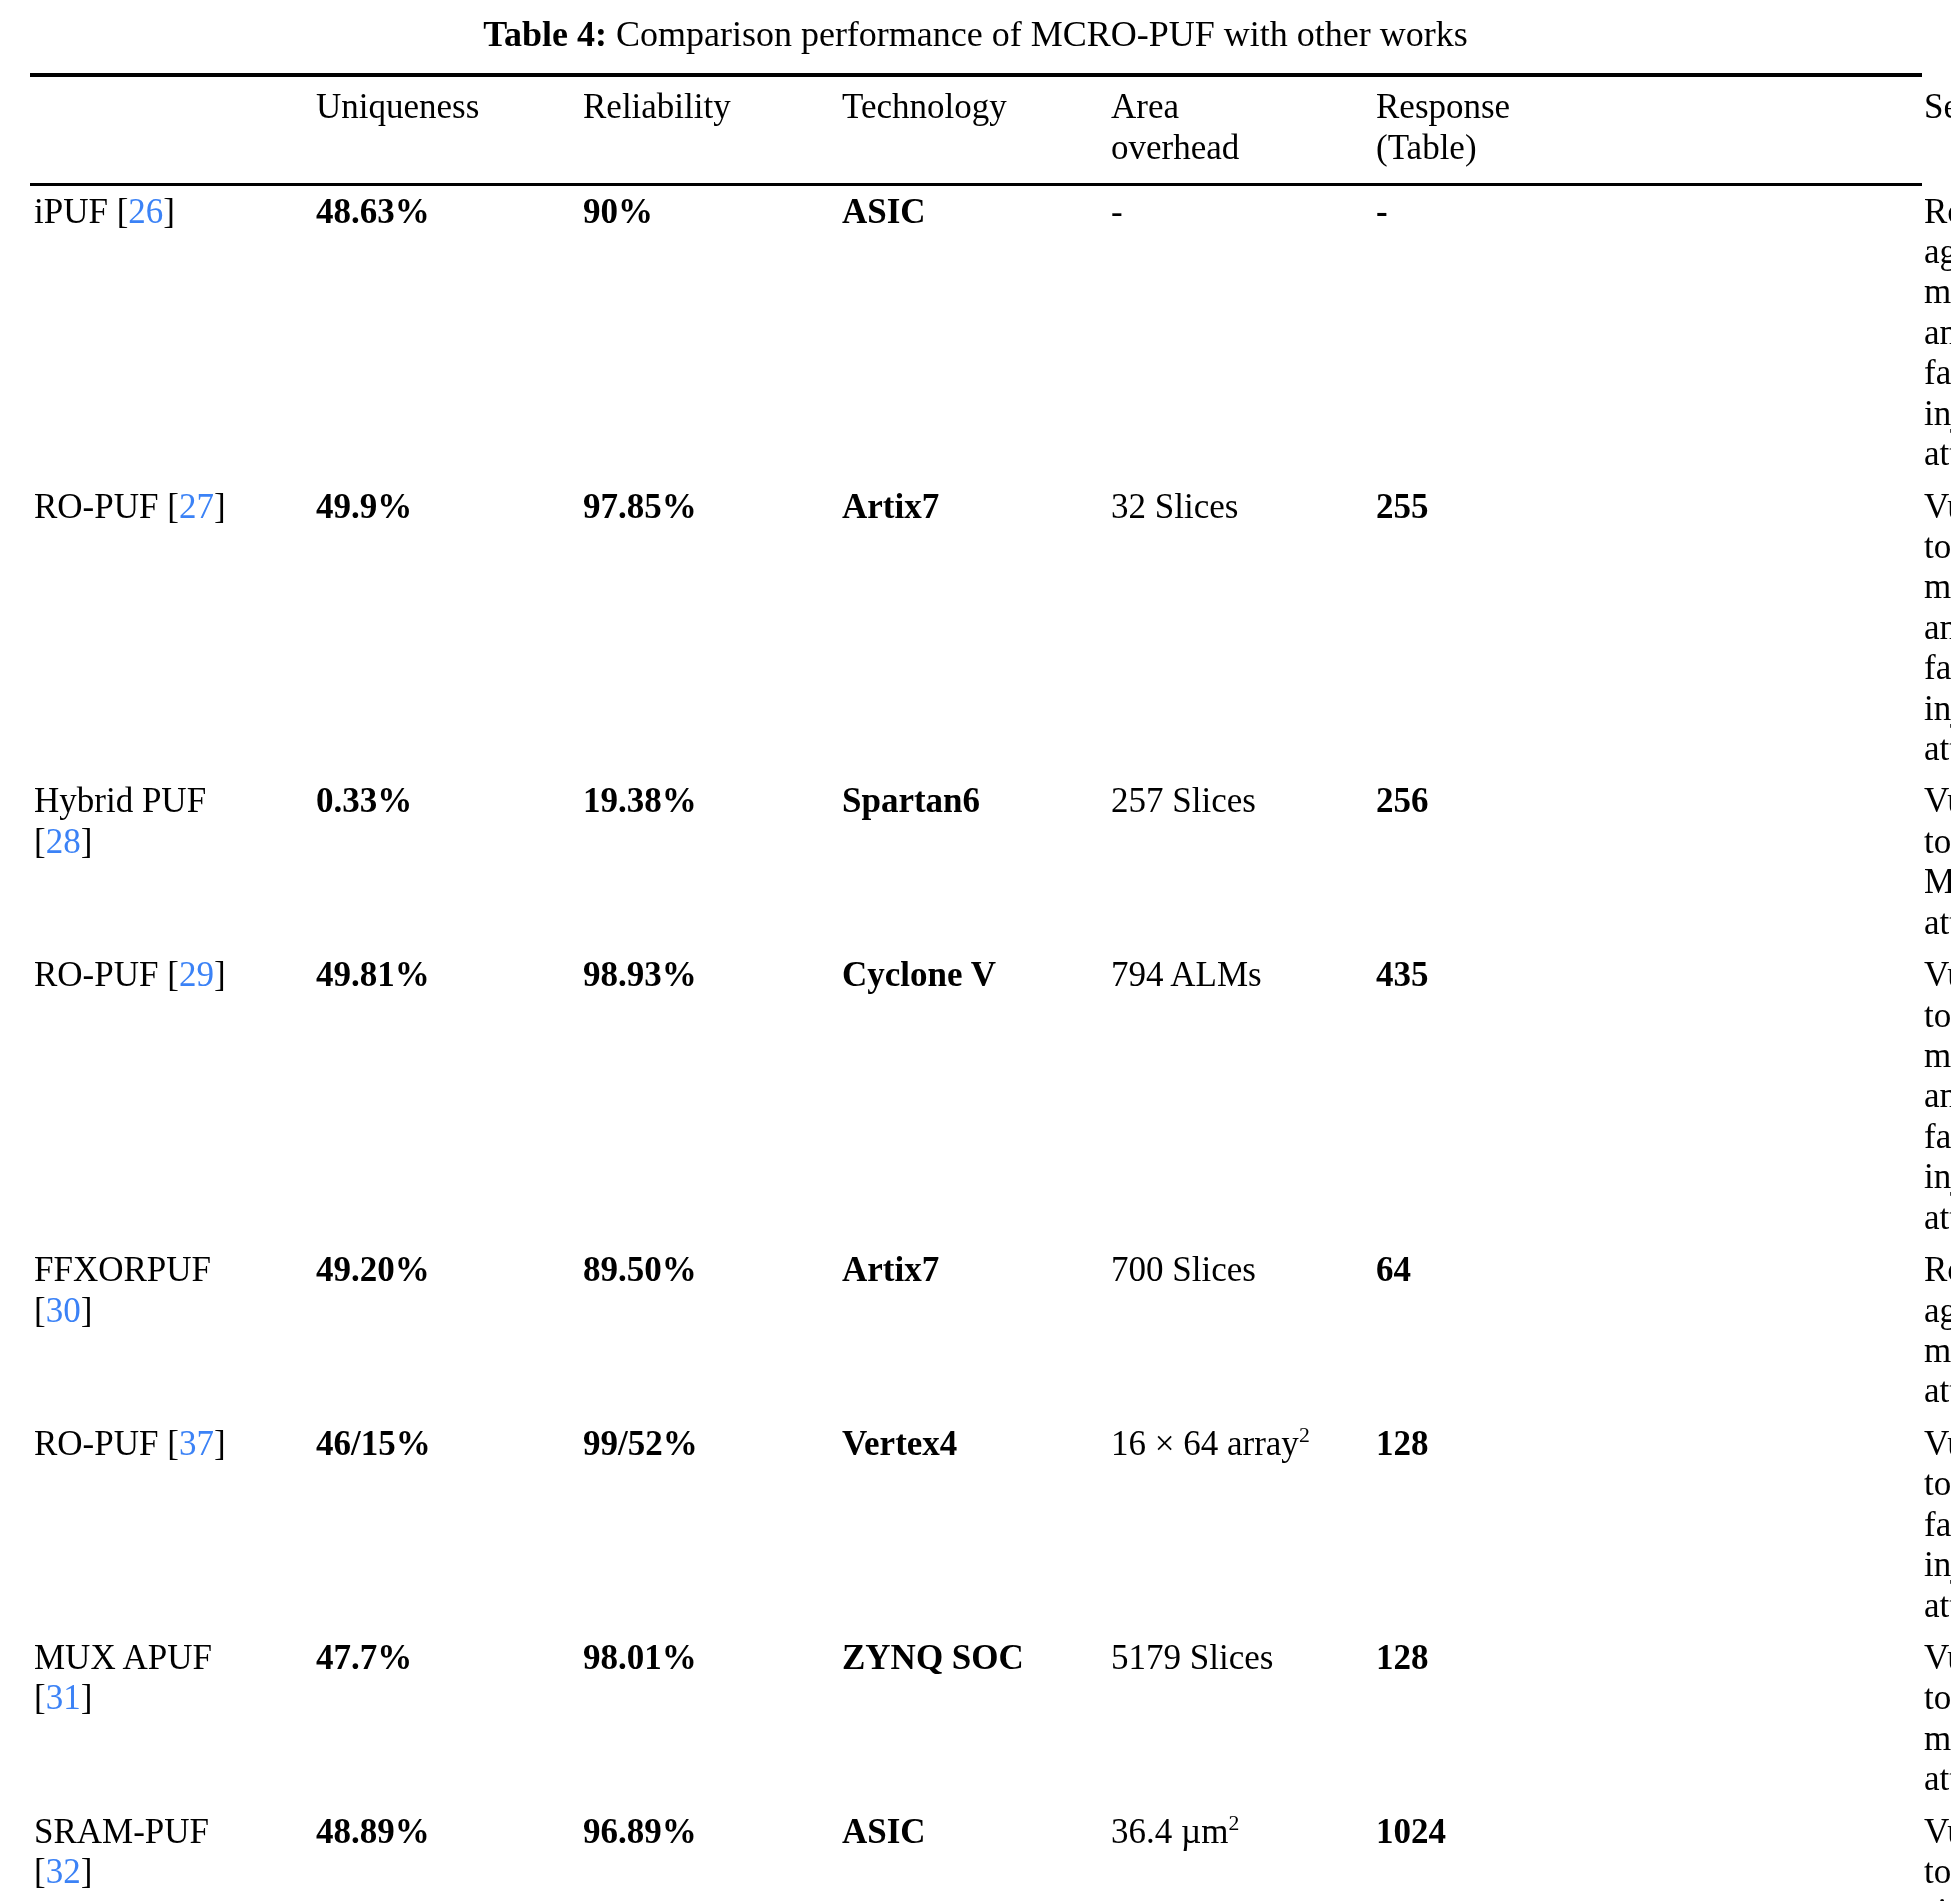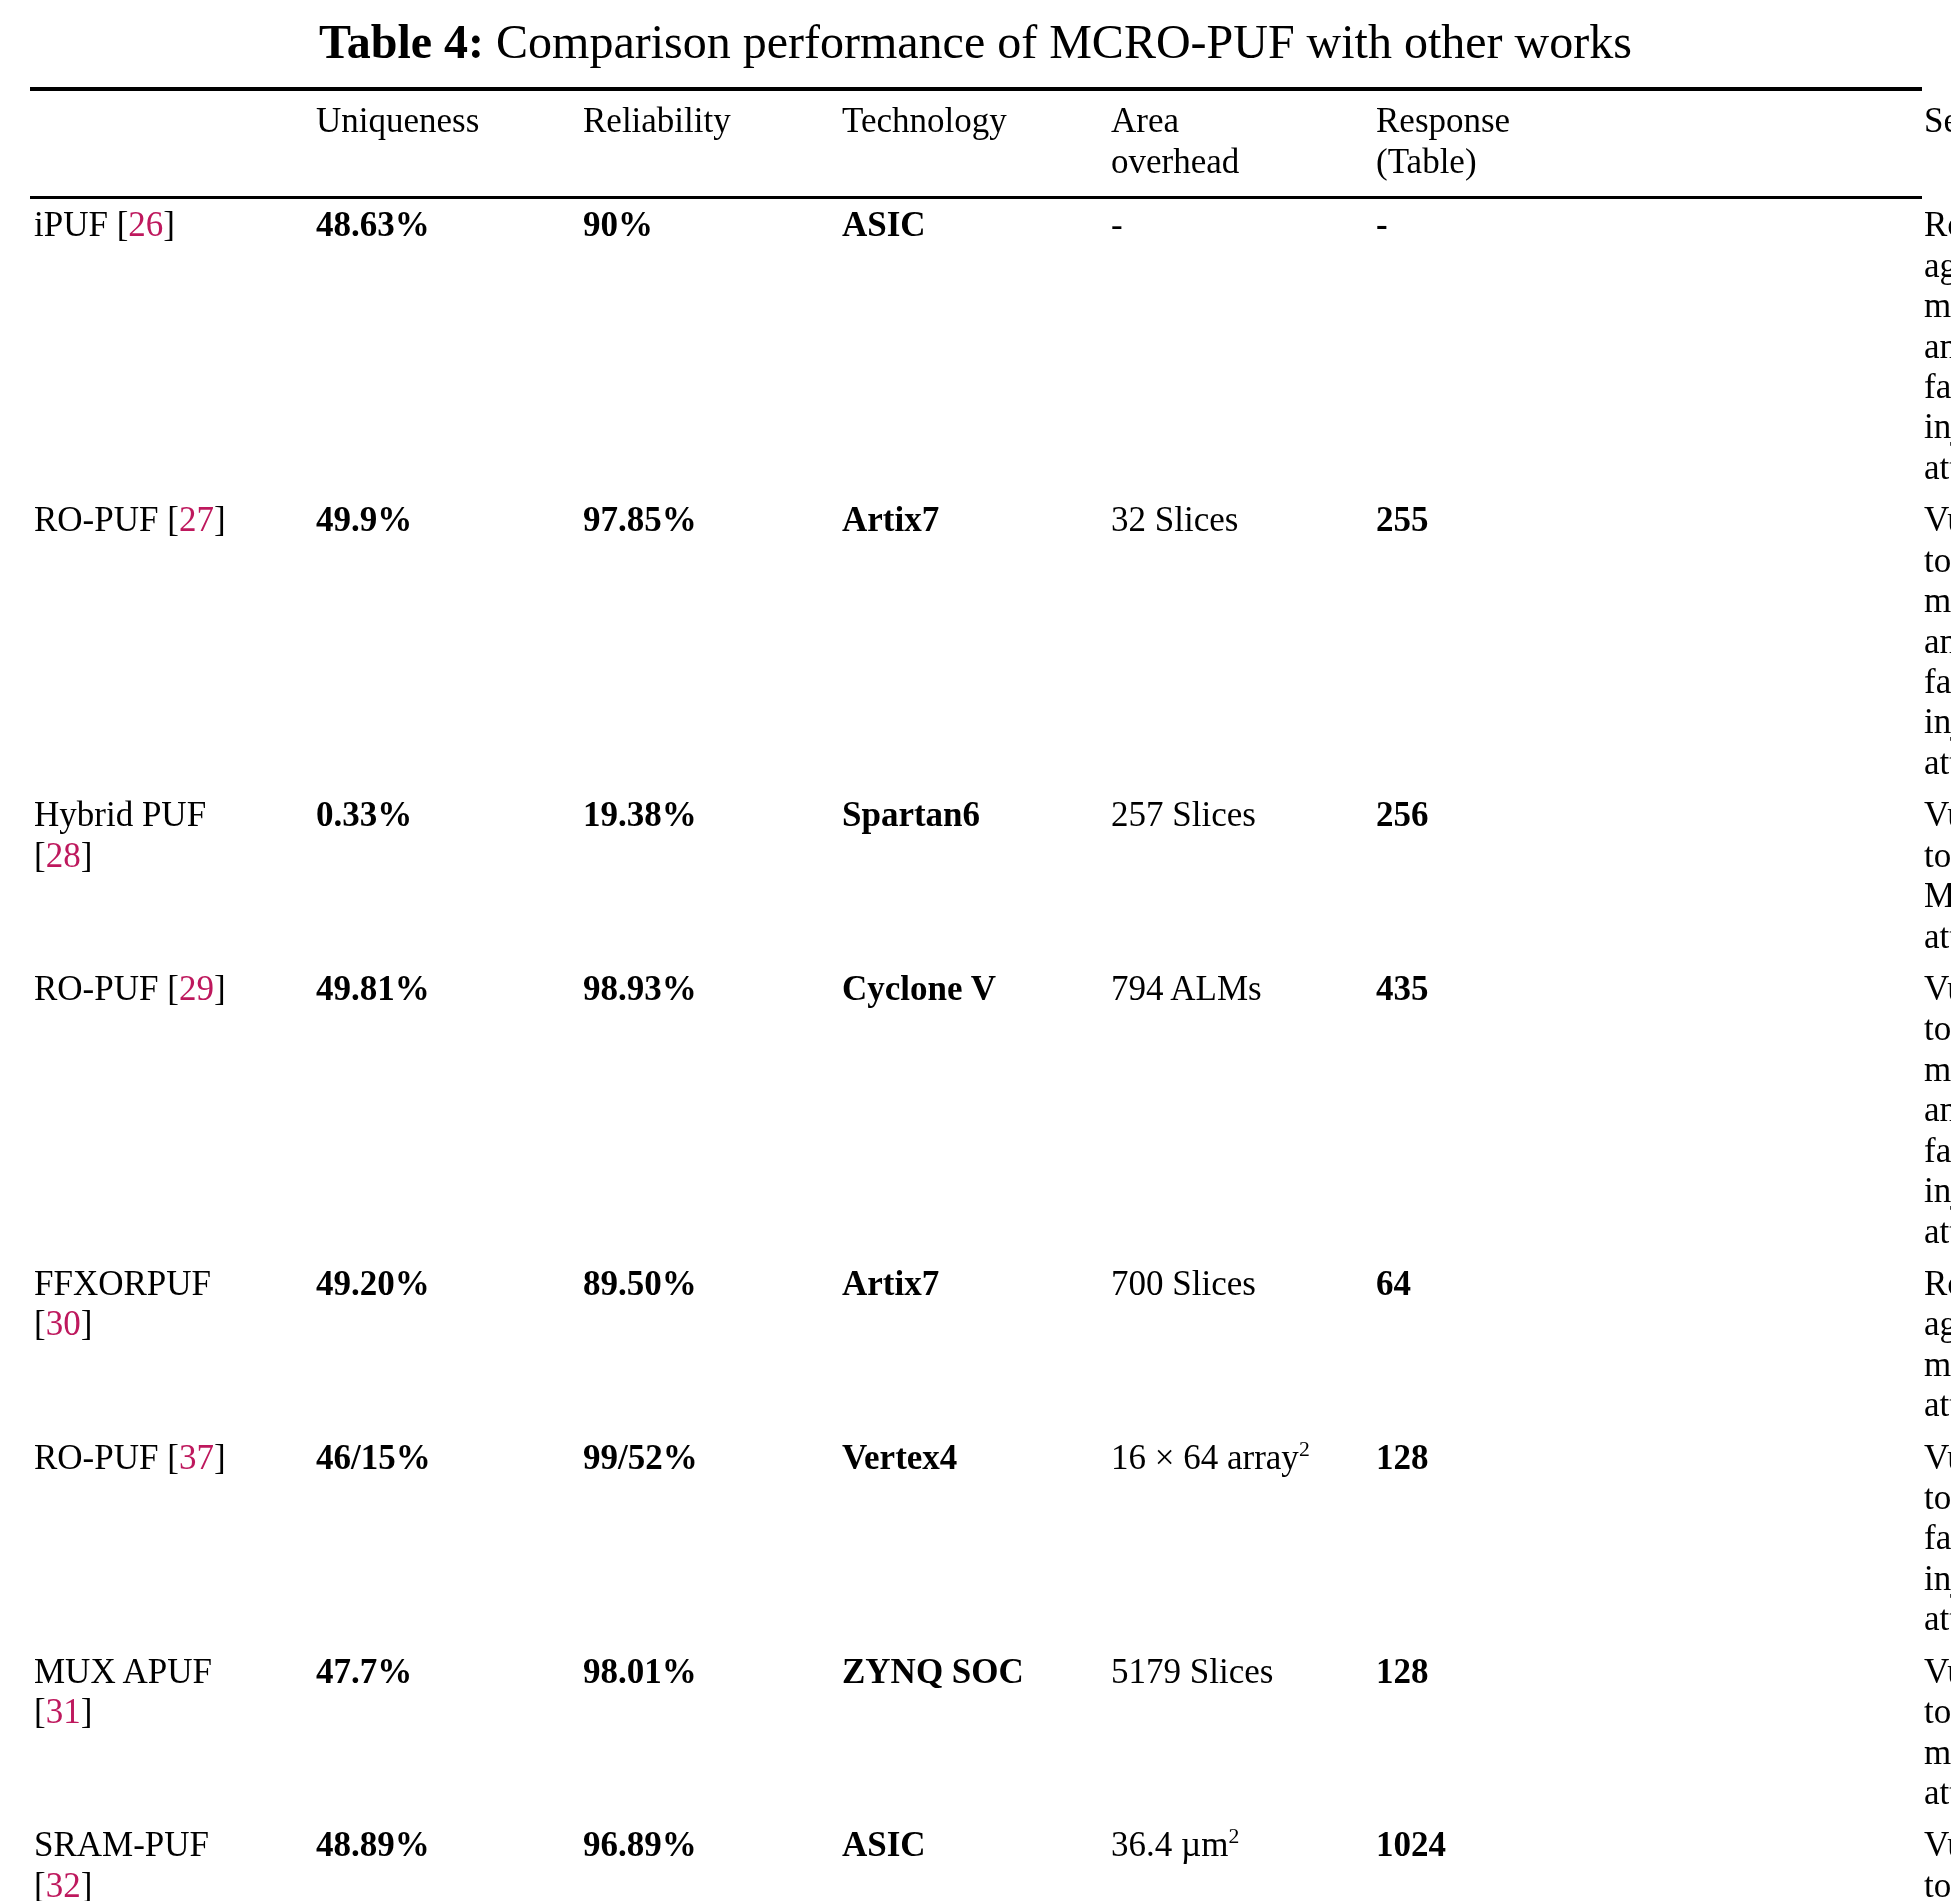--- a/index.html
+++ b/index.html
@@ -12,21 +12,21 @@
     font-family: "Liberation Serif", serif;
     color: #000000;
   }
   .page {
     width: 1951px;
     box-sizing: border-box;
     padding: 8px 30px 0 30px;
   }
   .caption {
     text-align: center;
-    font-size: 48px;
+    font-size: 36px;
     line-height: 1.15;
     margin: 6px 0 18px 0;
     white-space: nowrap;
   }
   .caption .caption-label {
     font-weight: bold;
   }
   .caption .caption-text {
     font-weight: normal;
   }
@@ -56,21 +56,21 @@
   }
   .rule-mid td, .rule-mid th {
     border-top: 3px solid #000;
   }
   tbody td {
     vertical-align: top;
     padding: 6px 8px 6px 4px;
     line-height: 1.155;
   }
   .ref {
-    color: #be185d;
+    color: #3b82f6;
   }
   sup {
     font-size: 0.62em;
     vertical-align: super;
     line-height: 0;
   }
   .nowrapcell { white-space: nowrap; font-weight: bold; }
 </style>
 </head>
 <body>

